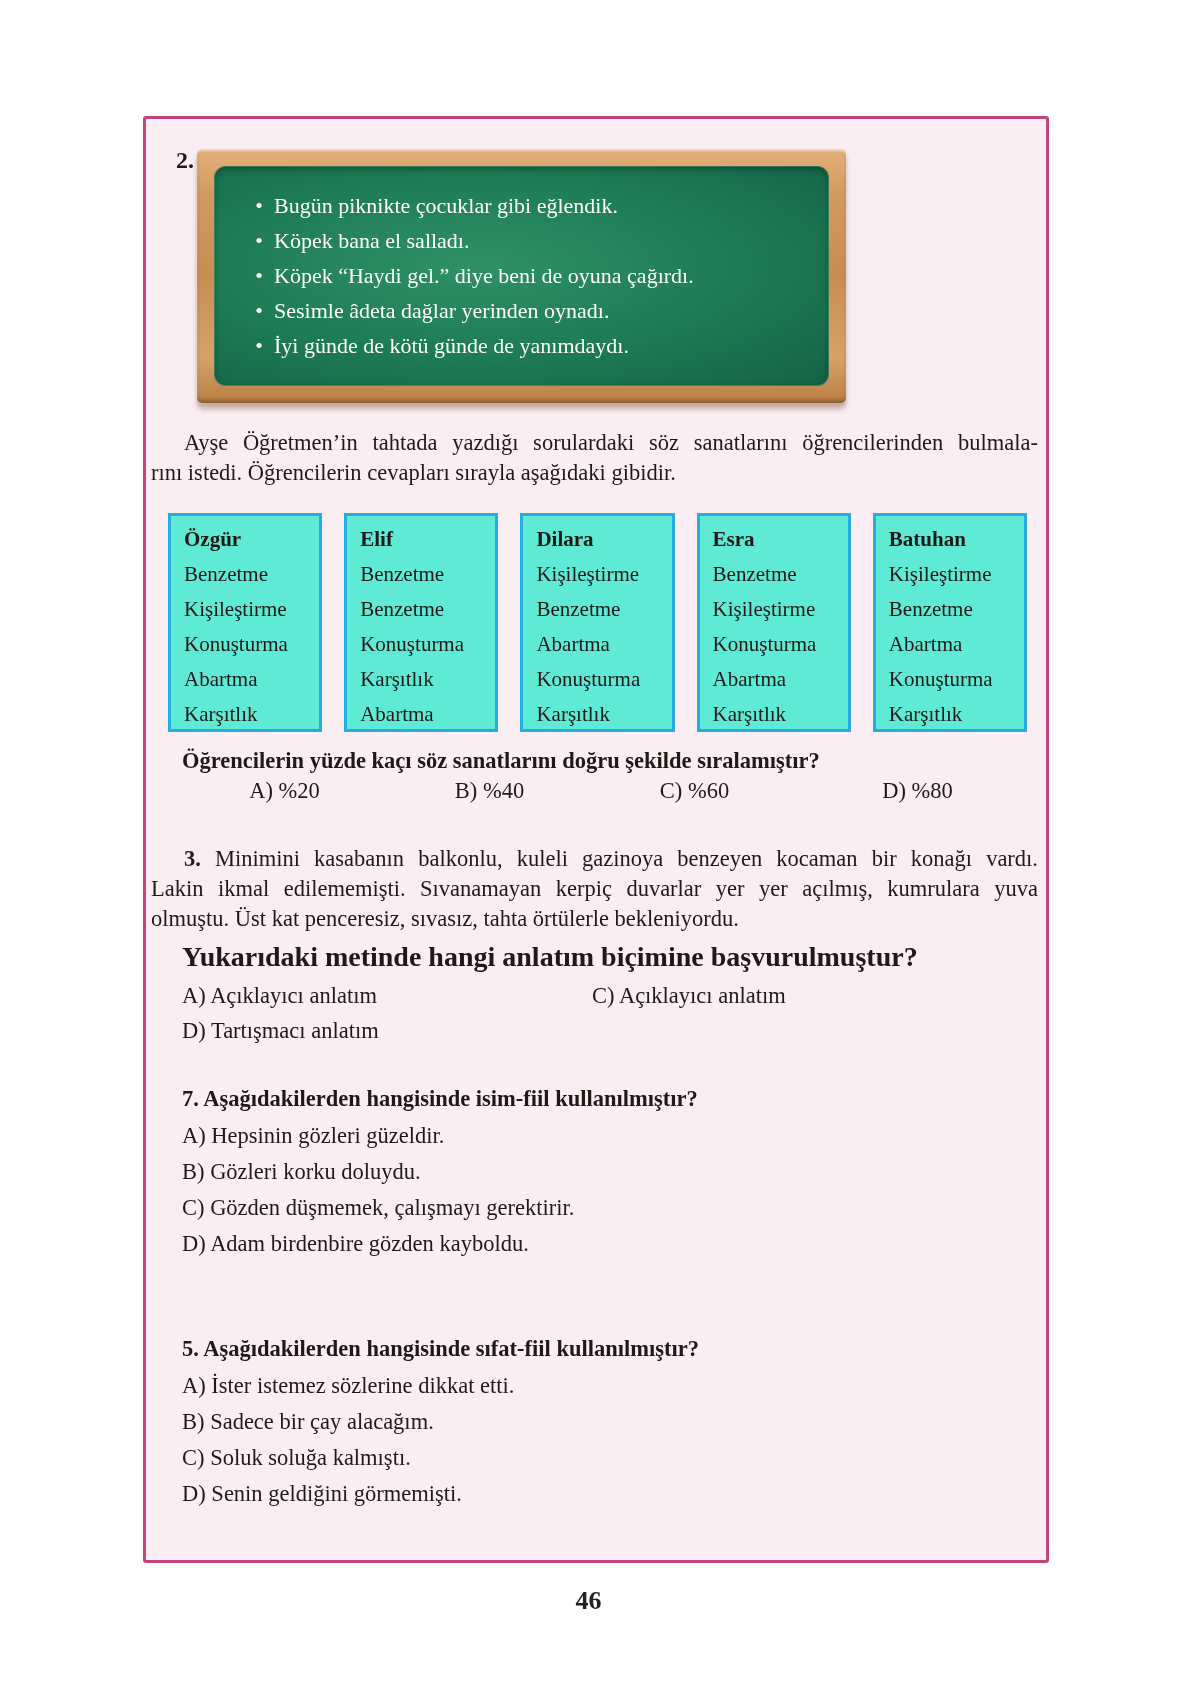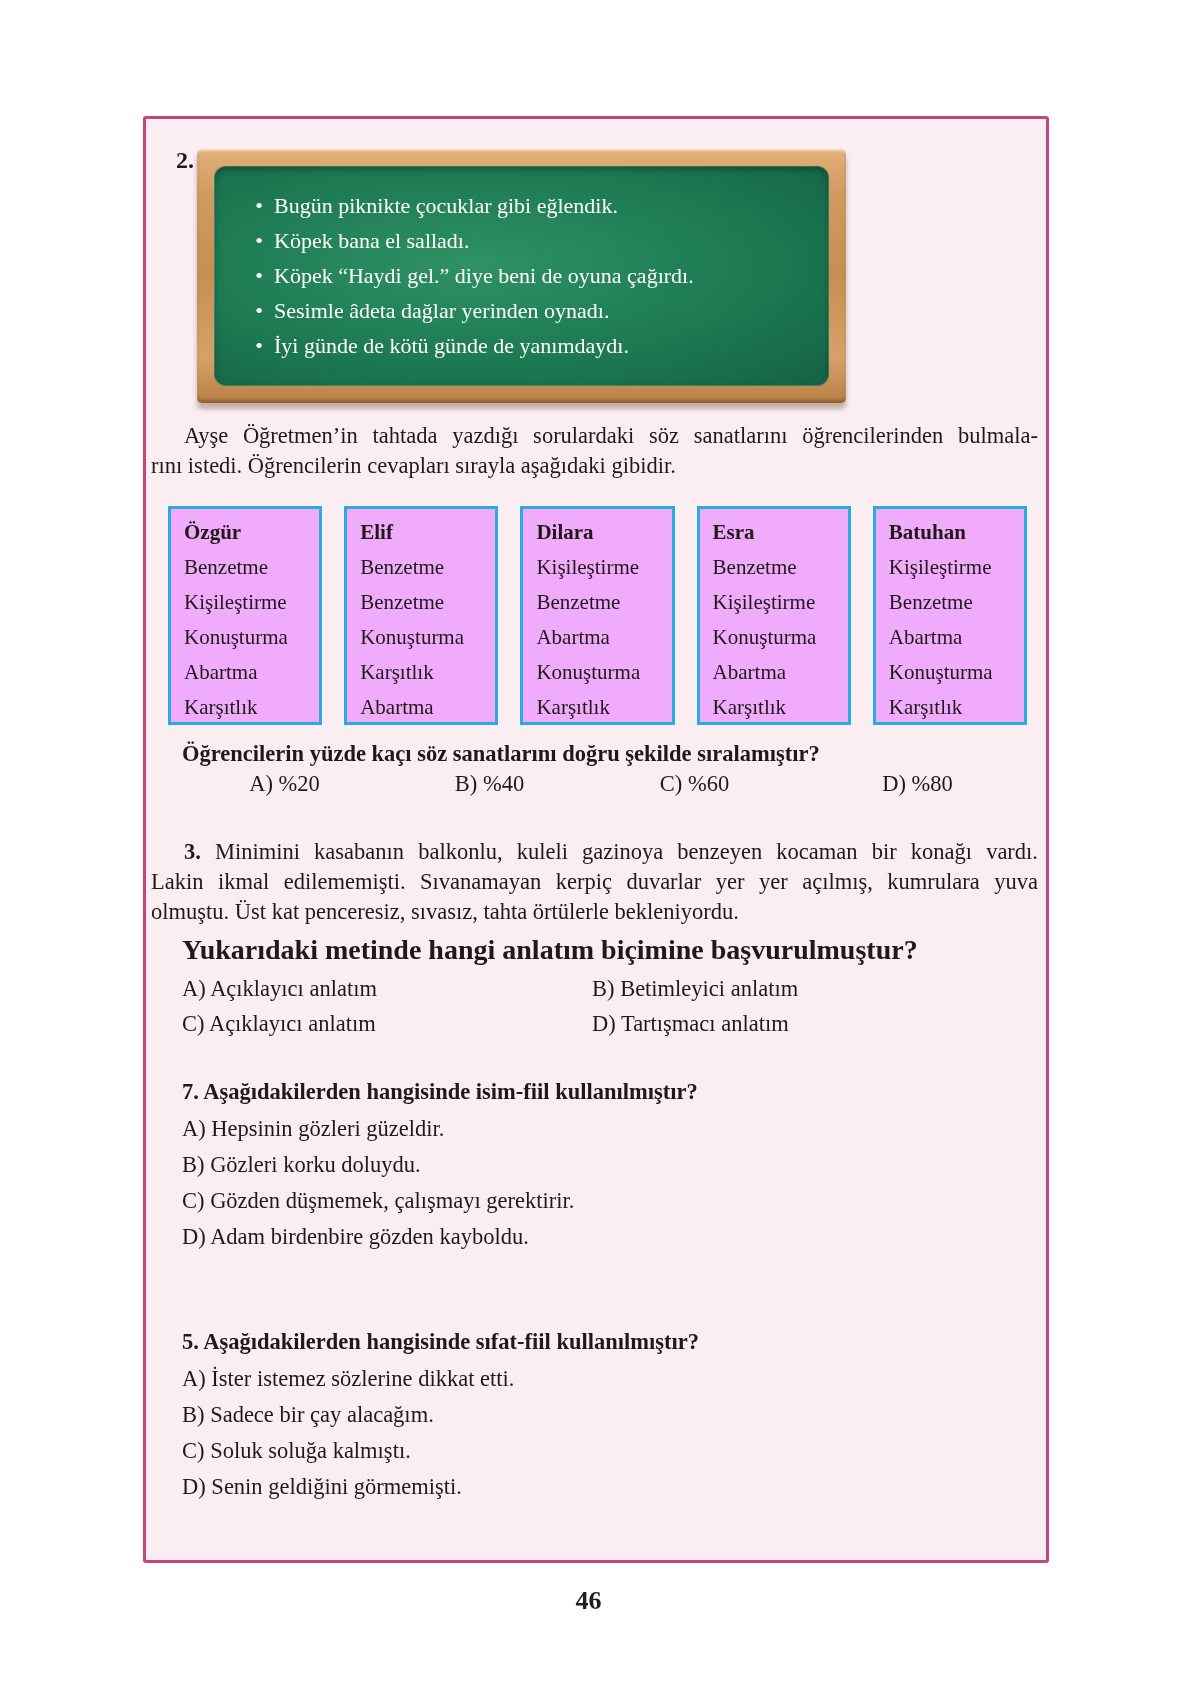--- a/index.html
+++ b/index.html
@@ -22,28 +22,28 @@
                           0 6px 5px rgba(90,55,20,.35);}
   .board-green{width:100%;height:100%;box-sizing:border-box;border-radius:12px;
                background:radial-gradient(ellipse at 42% 45%,#2f9164 0%,#1d7a53 55%,#14624563 100%),#1a7050;
                background:radial-gradient(ellipse at 42% 45%,#2f9164 0%,#1d7a53 55%,#146245 100%);
                box-shadow:inset 0 0 0 1px rgba(255,255,255,.18), inset 0 3px 6px rgba(0,0,0,.35);
                padding:22px 0 0 30px;color:#ffffff;}
   .board-line{display:flex;font-size:22px;line-height:35px;}
   .board-line .bullet{width:30px;text-align:center;flex:0 0 30px;}
 
   
-  .para{margin-top:18px;font-size:22.5px;line-height:30px;}
+  .para{margin-top:25px;font-size:22.5px;line-height:30px;}
   .jline{text-align:justify;text-align-last:justify;}
   .indent{text-indent:33px;}
 
   
   .students{margin:25px 0 0 17px;width:859px;display:flex;gap:22px;}
   .stu-box{flex:1;box-sizing:border-box;height:219px;border:3px solid #29aae1;
-           background:#f0abfc;padding:6px 4px 0 13px;font-size:21px;line-height:35px;}
+           background:#5eead4;padding:6px 4px 0 13px;font-size:21px;line-height:35px;}
   .stu-box .name{font-weight:bold;}
 
   .q-head{margin-top:14px;padding-left:31px;font-weight:bold;font-size:22.5px;line-height:30px;}
   .opts4{padding-left:31px;display:grid;grid-template-columns:205px 205px 205px 1fr;
          font-size:22.5px;line-height:30px;text-align:center;}
   .opts2{margin-top:6px;padding-left:31px;display:grid;grid-template-columns:410px 1fr;
          font-size:22.5px;line-height:35px;}
   .opts1{margin-top:4px;padding-left:31px;font-size:22.5px;line-height:36px;}
 
   .q3para{margin-top:38px;font-size:22.5px;line-height:30px;}
@@ -146,21 +146,20 @@
     </div>
 
     <div class="q3para">
       <div class="jline indent"><b>3.</b> <span>Minimini kasabanın balkonlu, kuleli gazinoya benzeyen  kocaman bir konağı vardı.</span></div>
       <div class="jline">Lakin ikmal edilememişti. Sıvanamayan kerpiç duvarlar yer yer açılmış, kumrulara yuva</div>
       <div>olmuştu. Üst kat penceresiz, sıvasız, tahta örtülerle bekleniyordu.</div>
     </div>
     <div class="mt-q3head">Yukarıdaki metinde hangi anlatım biçimine başvurulmuştur?</div>
     <div class="opts2">
       <span>A) Açıklayıcı anlatım</span>
-      <span>B) Betimleyici anlatım</span>
       <span>C) Açıklayıcı anlatım</span>
       <span>D) Tartışmacı anlatım</span>
     </div>
 
     <div class="q-head mt-q4head">7. Aşağıdakilerden hangisinde isim-fiil kullanılmıştır?</div>
     <div class="opts1">
       <div>A) Hepsinin gözleri güzeldir.</div>
       <div>B) Gözleri korku doluydu.</div>
       <div>C) Gözden düşmemek, çalışmayı gerektirir.</div>
       <div>D) Adam birdenbire gözden kayboldu.</div>

